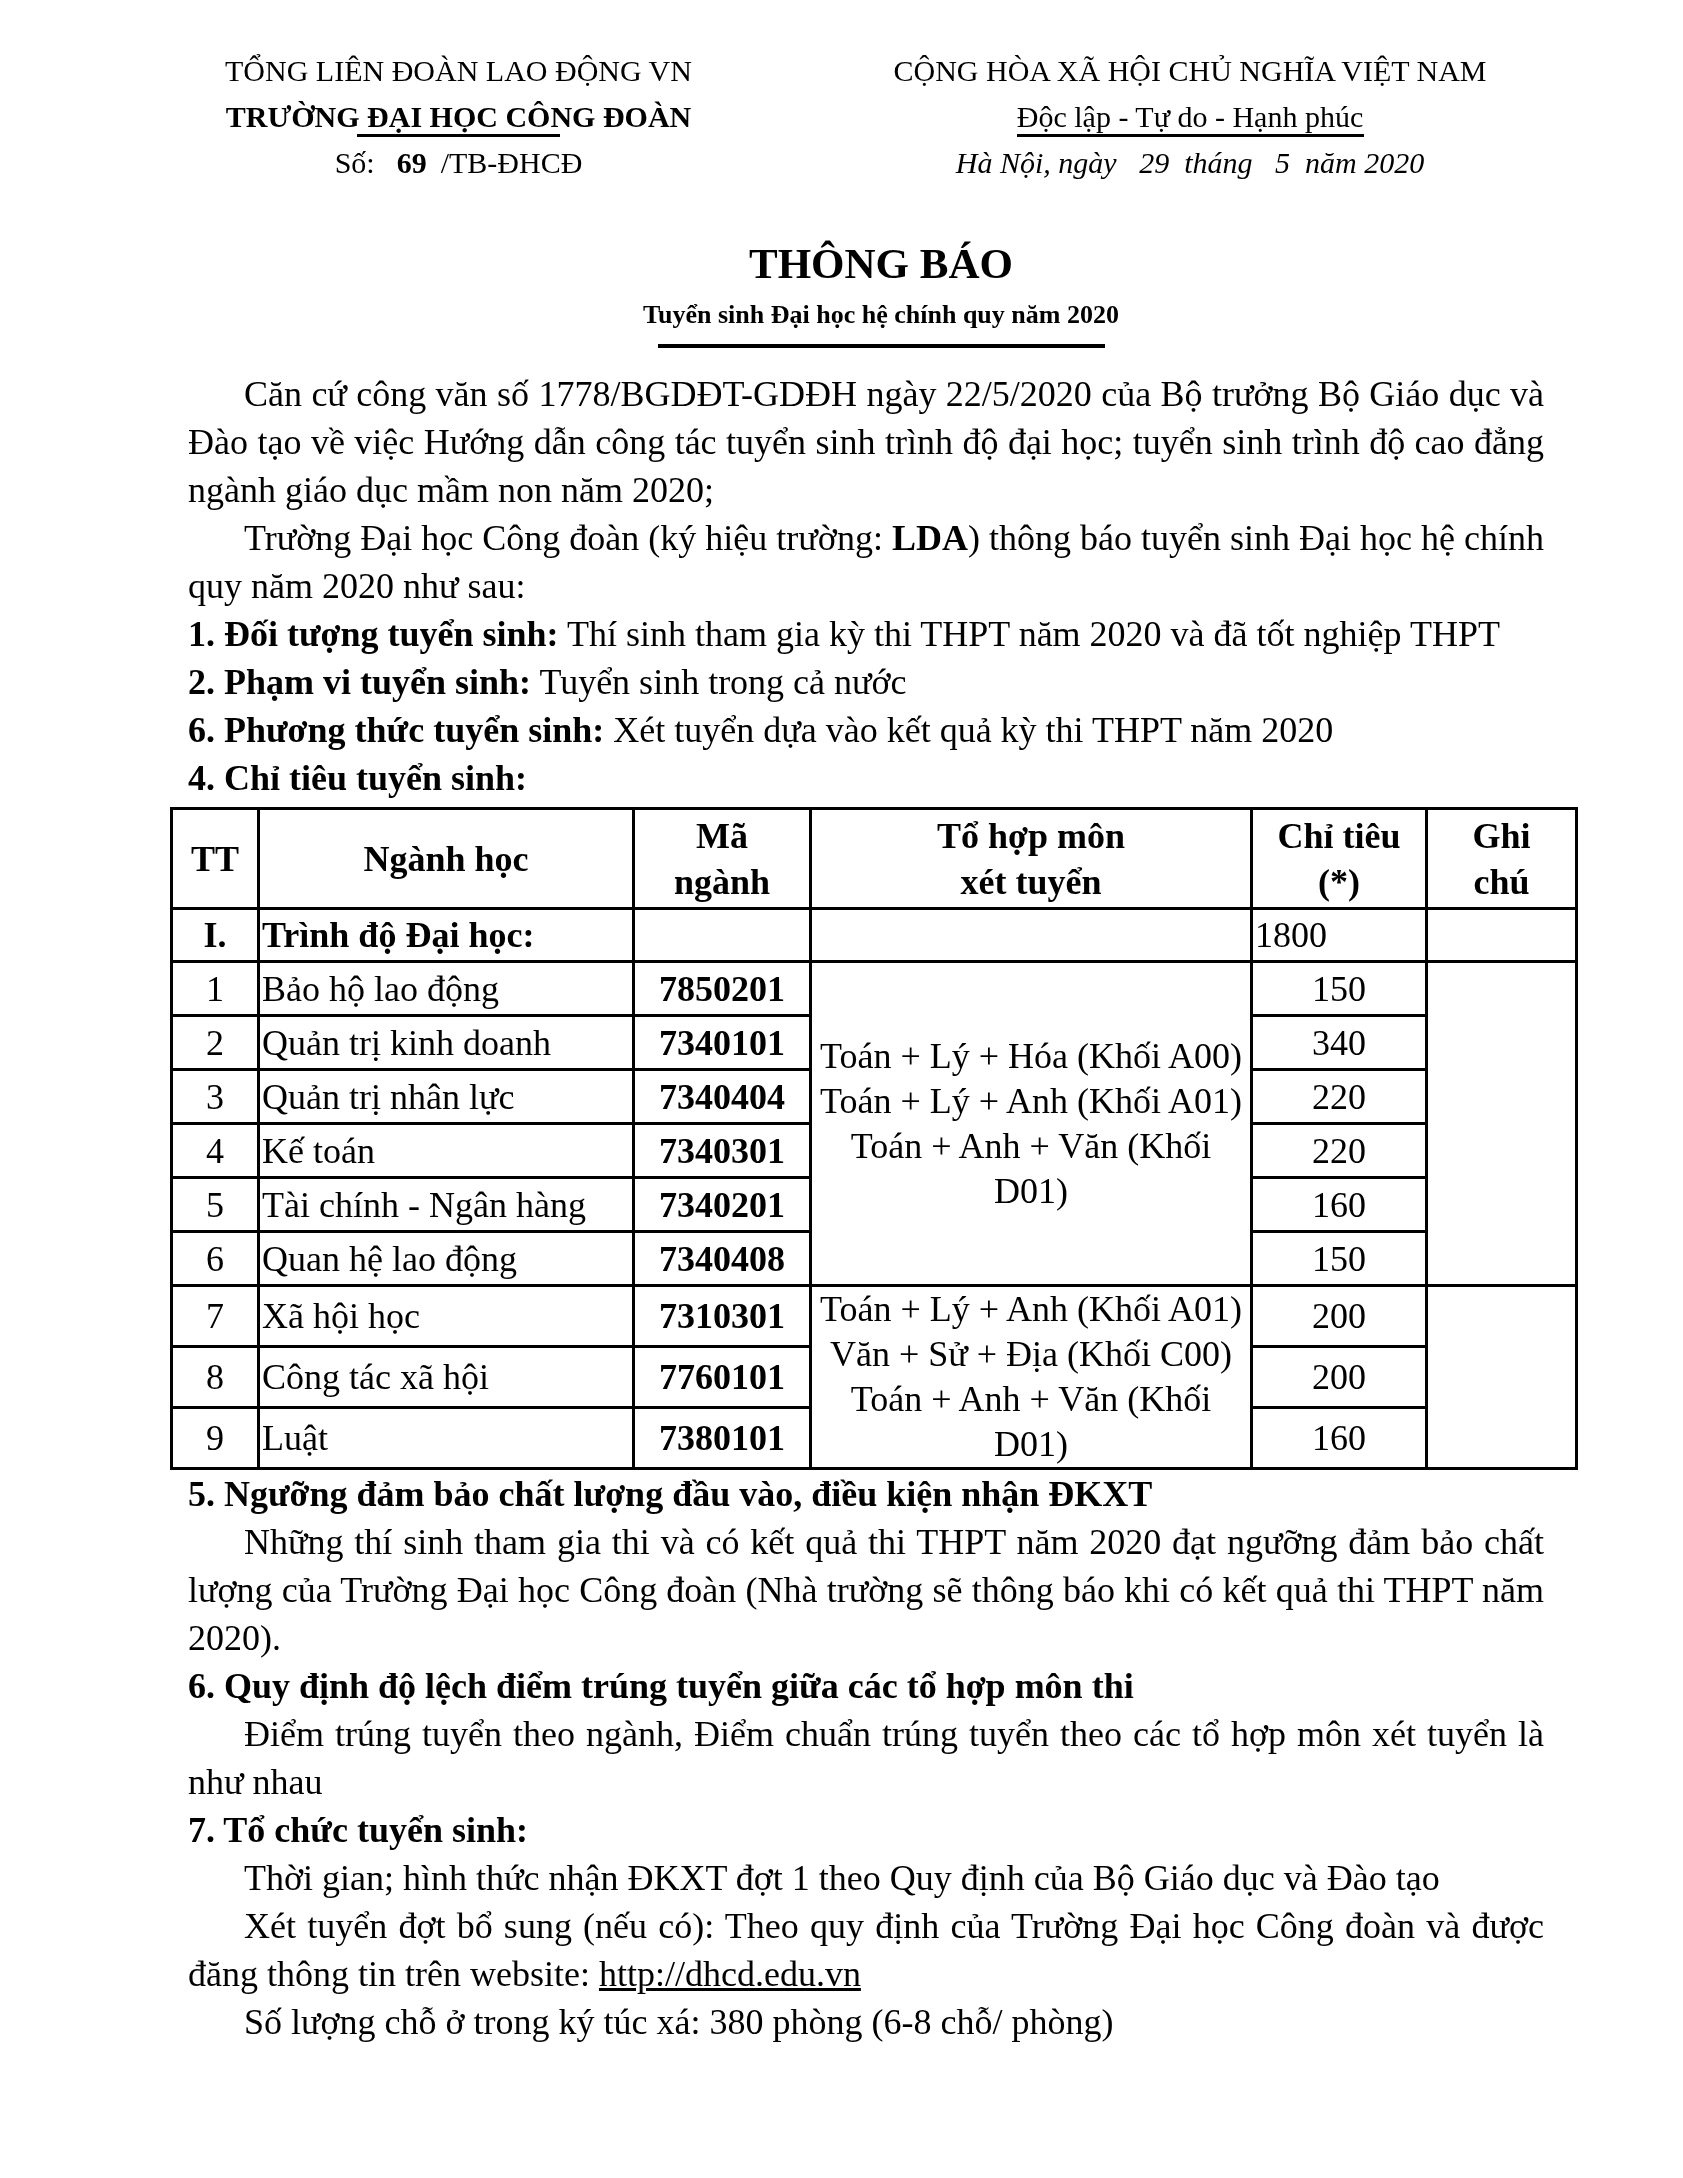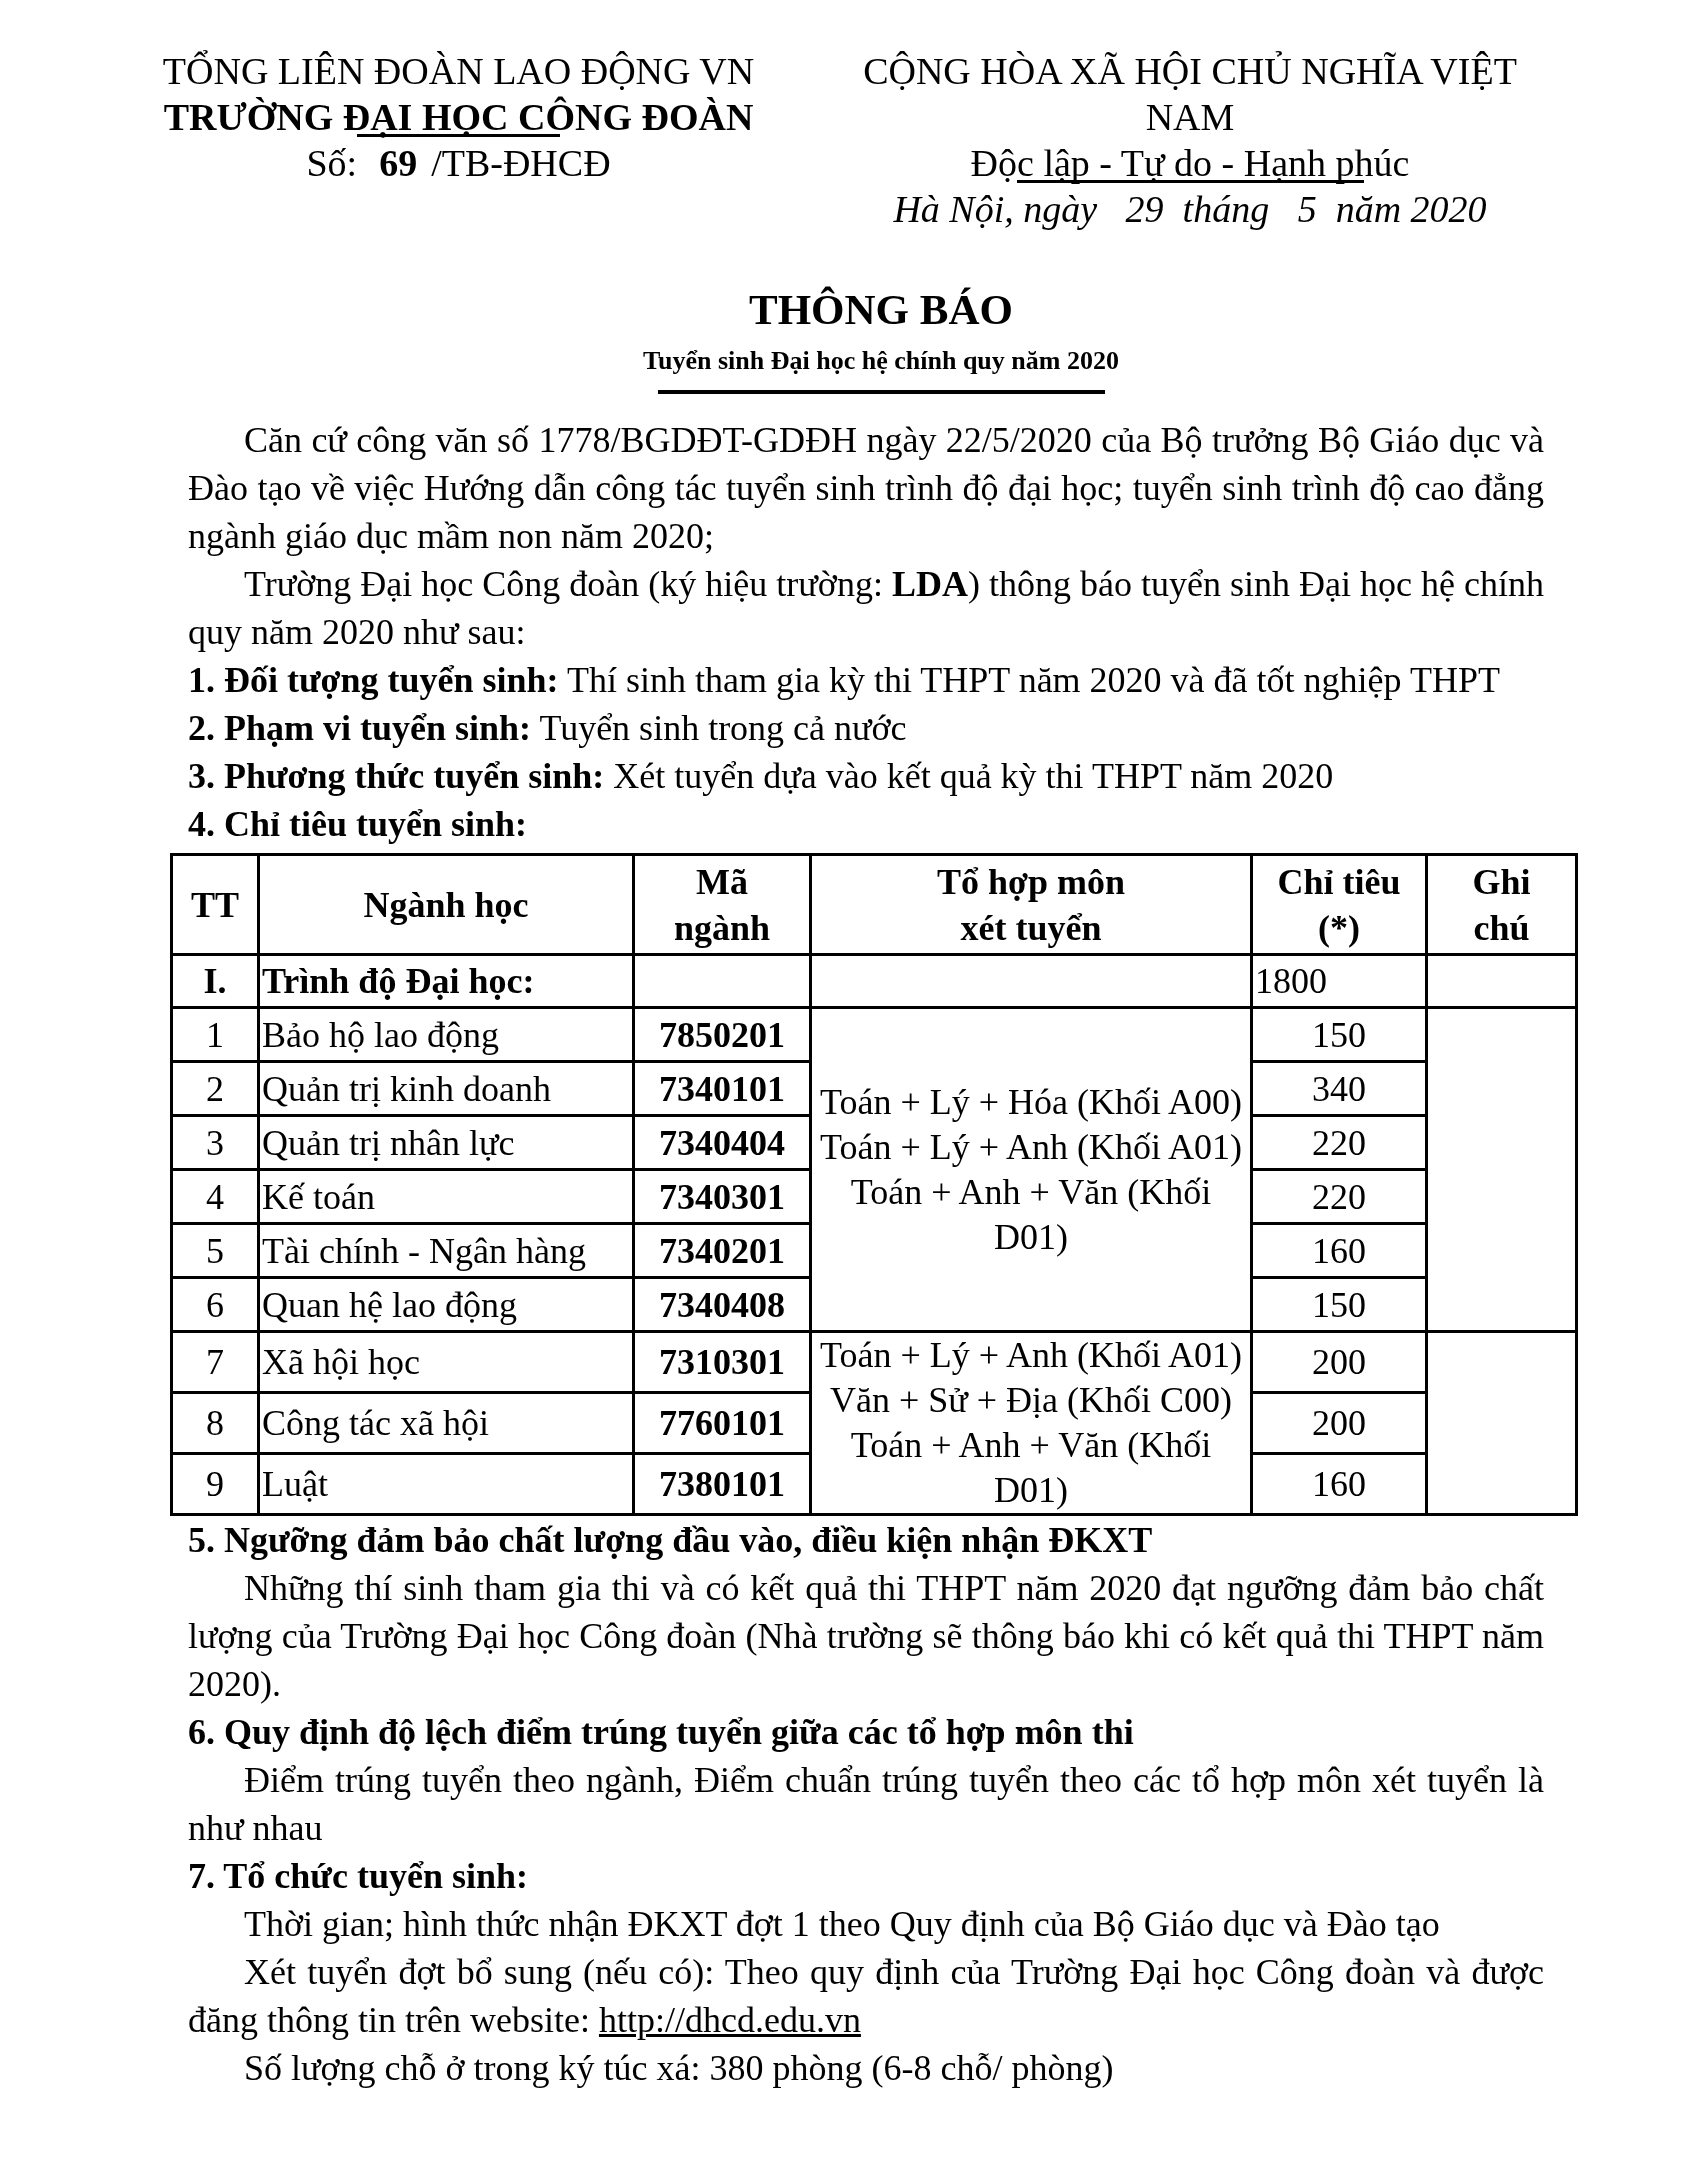--- a/index.html
+++ b/index.html
@@ -7,21 +7,21 @@
     position:relative;
     width:1683px; height:2178px;
     margin:0 auto;
     background:#ffffff;
     color:#000000;
     font-family:"Liberation Serif","DejaVu Serif",serif;
     overflow:hidden;
   }
   
   .doc-header { display:flex; justify-content:space-between; padding:48px 129px 0 149px; }
-  .hcol { text-align:center; font-size:38px; line-height:46px; }
+  .hcol { text-align:center; font-size:30px; line-height:46px; }
   .hleft  { width:619px; }
   .hright { width:728px; }
   .org-name { font-weight:bold; }
   .motto    { font-weight:normal; }
   .uline { height:0; border-top:3px solid #000; margin:-6px auto 3px auto; }
   .uline-org   { width:203px; }
   .uline-motto { width:347px; }
   .doc-no-value { font-weight:bold; margin:0 14px 0 22px; }
   .dateline { font-style:italic; white-space:pre; }
   
@@ -86,21 +86,21 @@
   <div class="body-text">
 
     <p class="indent">Căn cứ công văn số 1778/BGDĐT-GDĐH ngày 22/5/2020 của Bộ trưởng Bộ Giáo dục và Đào tạo về việc Hướng dẫn công tác tuyển sinh trình độ đại học; tuyển sinh trình độ cao đẳng ngành giáo dục mầm non năm 2020;</p>
 
     <p class="indent"><span>Trường Đại học Công đoàn (ký hiệu trường: </span><span class="b">LDA</span><span>) thông báo tuyển sinh Đại học hệ chính quy năm 2020 như sau:</span></p>
 
     <p><span class="b">1. Đối tượng tuyển sinh:</span><span> Thí sinh tham gia kỳ thi THPT năm 2020 và đã tốt nghiệp THPT</span></p>
 
     <p><span class="b">2. Phạm vi tuyển sinh:</span><span> Tuyển sinh trong cả nước</span></p>
 
-    <p><span class="b">3. Phương thức tuyển sinh:</span><span> Xét tuyển dựa vào kết quả kỳ thi THPT năm 2020</span></p>
+    <p><span class="b">6. Phương thức tuyển sinh:</span><span> Xét tuyển dựa vào kết quả kỳ thi THPT năm 2020</span></p>
 
     <p><span class="b">4. Chỉ tiêu tuyển sinh:</span></p>
 
     <div class="tbl-wrap">
       <table class="enroll">
         <colgroup>
           <col style="width:87px">
             <col style="width:375px">
             <col style="width:177px">
           <col style="width:441px">

